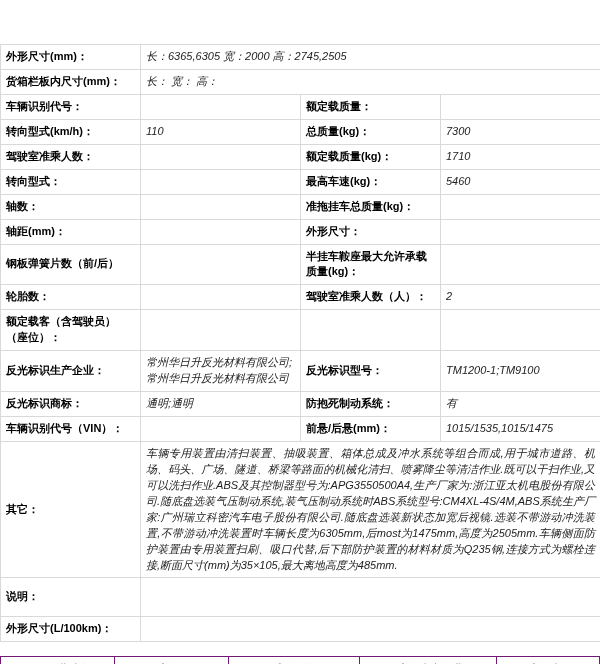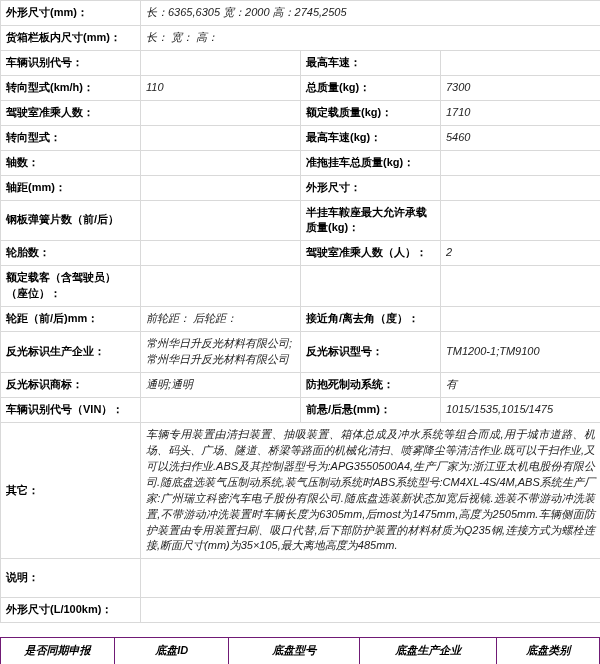--- a/index.html
+++ b/index.html
@@ -15,20 +15,21 @@
     -webkit-font-smoothing: antialiased;
   }
   .sheet {
     width: 600px;
     box-sizing: border-box;
   }
   table.spec {
     border-collapse: collapse;
     width: 600px;
     table-layout: fixed;
+    margin-top: 44px;
   }
   table.spec td {
     border: 1px solid #d9d9d9;
     padding: 4px 5px;
     vertical-align: middle;
     line-height: 1.45;
     word-wrap: break-word;
     overflow-wrap: break-word;
   }
   td.lbl {
@@ -96,21 +97,21 @@
         <td class="lbl">外形尺寸(mm)：</td>
         <td class="val" colspan="3">长：6365,6305 宽：2000 高：2745,2505</td>
       </tr>
       <tr>
         <td class="lbl">货箱栏板内尺寸(mm)：</td>
         <td class="val" colspan="3">长：  宽：  高：</td>
       </tr>
       <tr>
         <td class="lbl">车辆识别代号：</td>
         <td class="val"></td>
-        <td class="lbl">最高车速：</td>
+        <td class="lbl">额定载质量：</td>
         <td class="val"></td>
       </tr>
       <tr>
         <td class="lbl">转向型式(km/h)：</td>
         <td class="val">110</td>
         <td class="lbl">总质量(kg)：</td>
         <td class="val">7300</td>
       </tr>
       <tr>
         <td class="lbl">驾驶室准乘人数：</td>
@@ -145,26 +146,20 @@
       <tr>
         <td class="lbl">轮胎数：</td>
         <td class="val"></td>
         <td class="lbl">驾驶室准乘人数（人）：</td>
         <td class="val">2</td>
       </tr>
       <tr class="row-tall">
         <td class="lbl">额定载客（含驾驶员）（座位）：</td>
         <td class="val"></td>
         <td class="lbl"></td>
-        <td class="val"></td>
-      </tr>
-      <tr>
-        <td class="lbl">轮距（前/后)mm：</td>
-        <td class="val">前轮距：  后轮距：</td>
-        <td class="lbl">接近角/离去角（度）：</td>
         <td class="val"></td>
       </tr>
       <tr>
         <td class="lbl">反光标识生产企业：</td>
         <td class="val">常州华日升反光材料有限公司;常州华日升反光材料有限公司</td>
         <td class="lbl">反光标识型号：</td>
         <td class="val">TM1200-1;TM9100</td>
       </tr>
       <tr>
         <td class="lbl">反光标识商标：</td>

